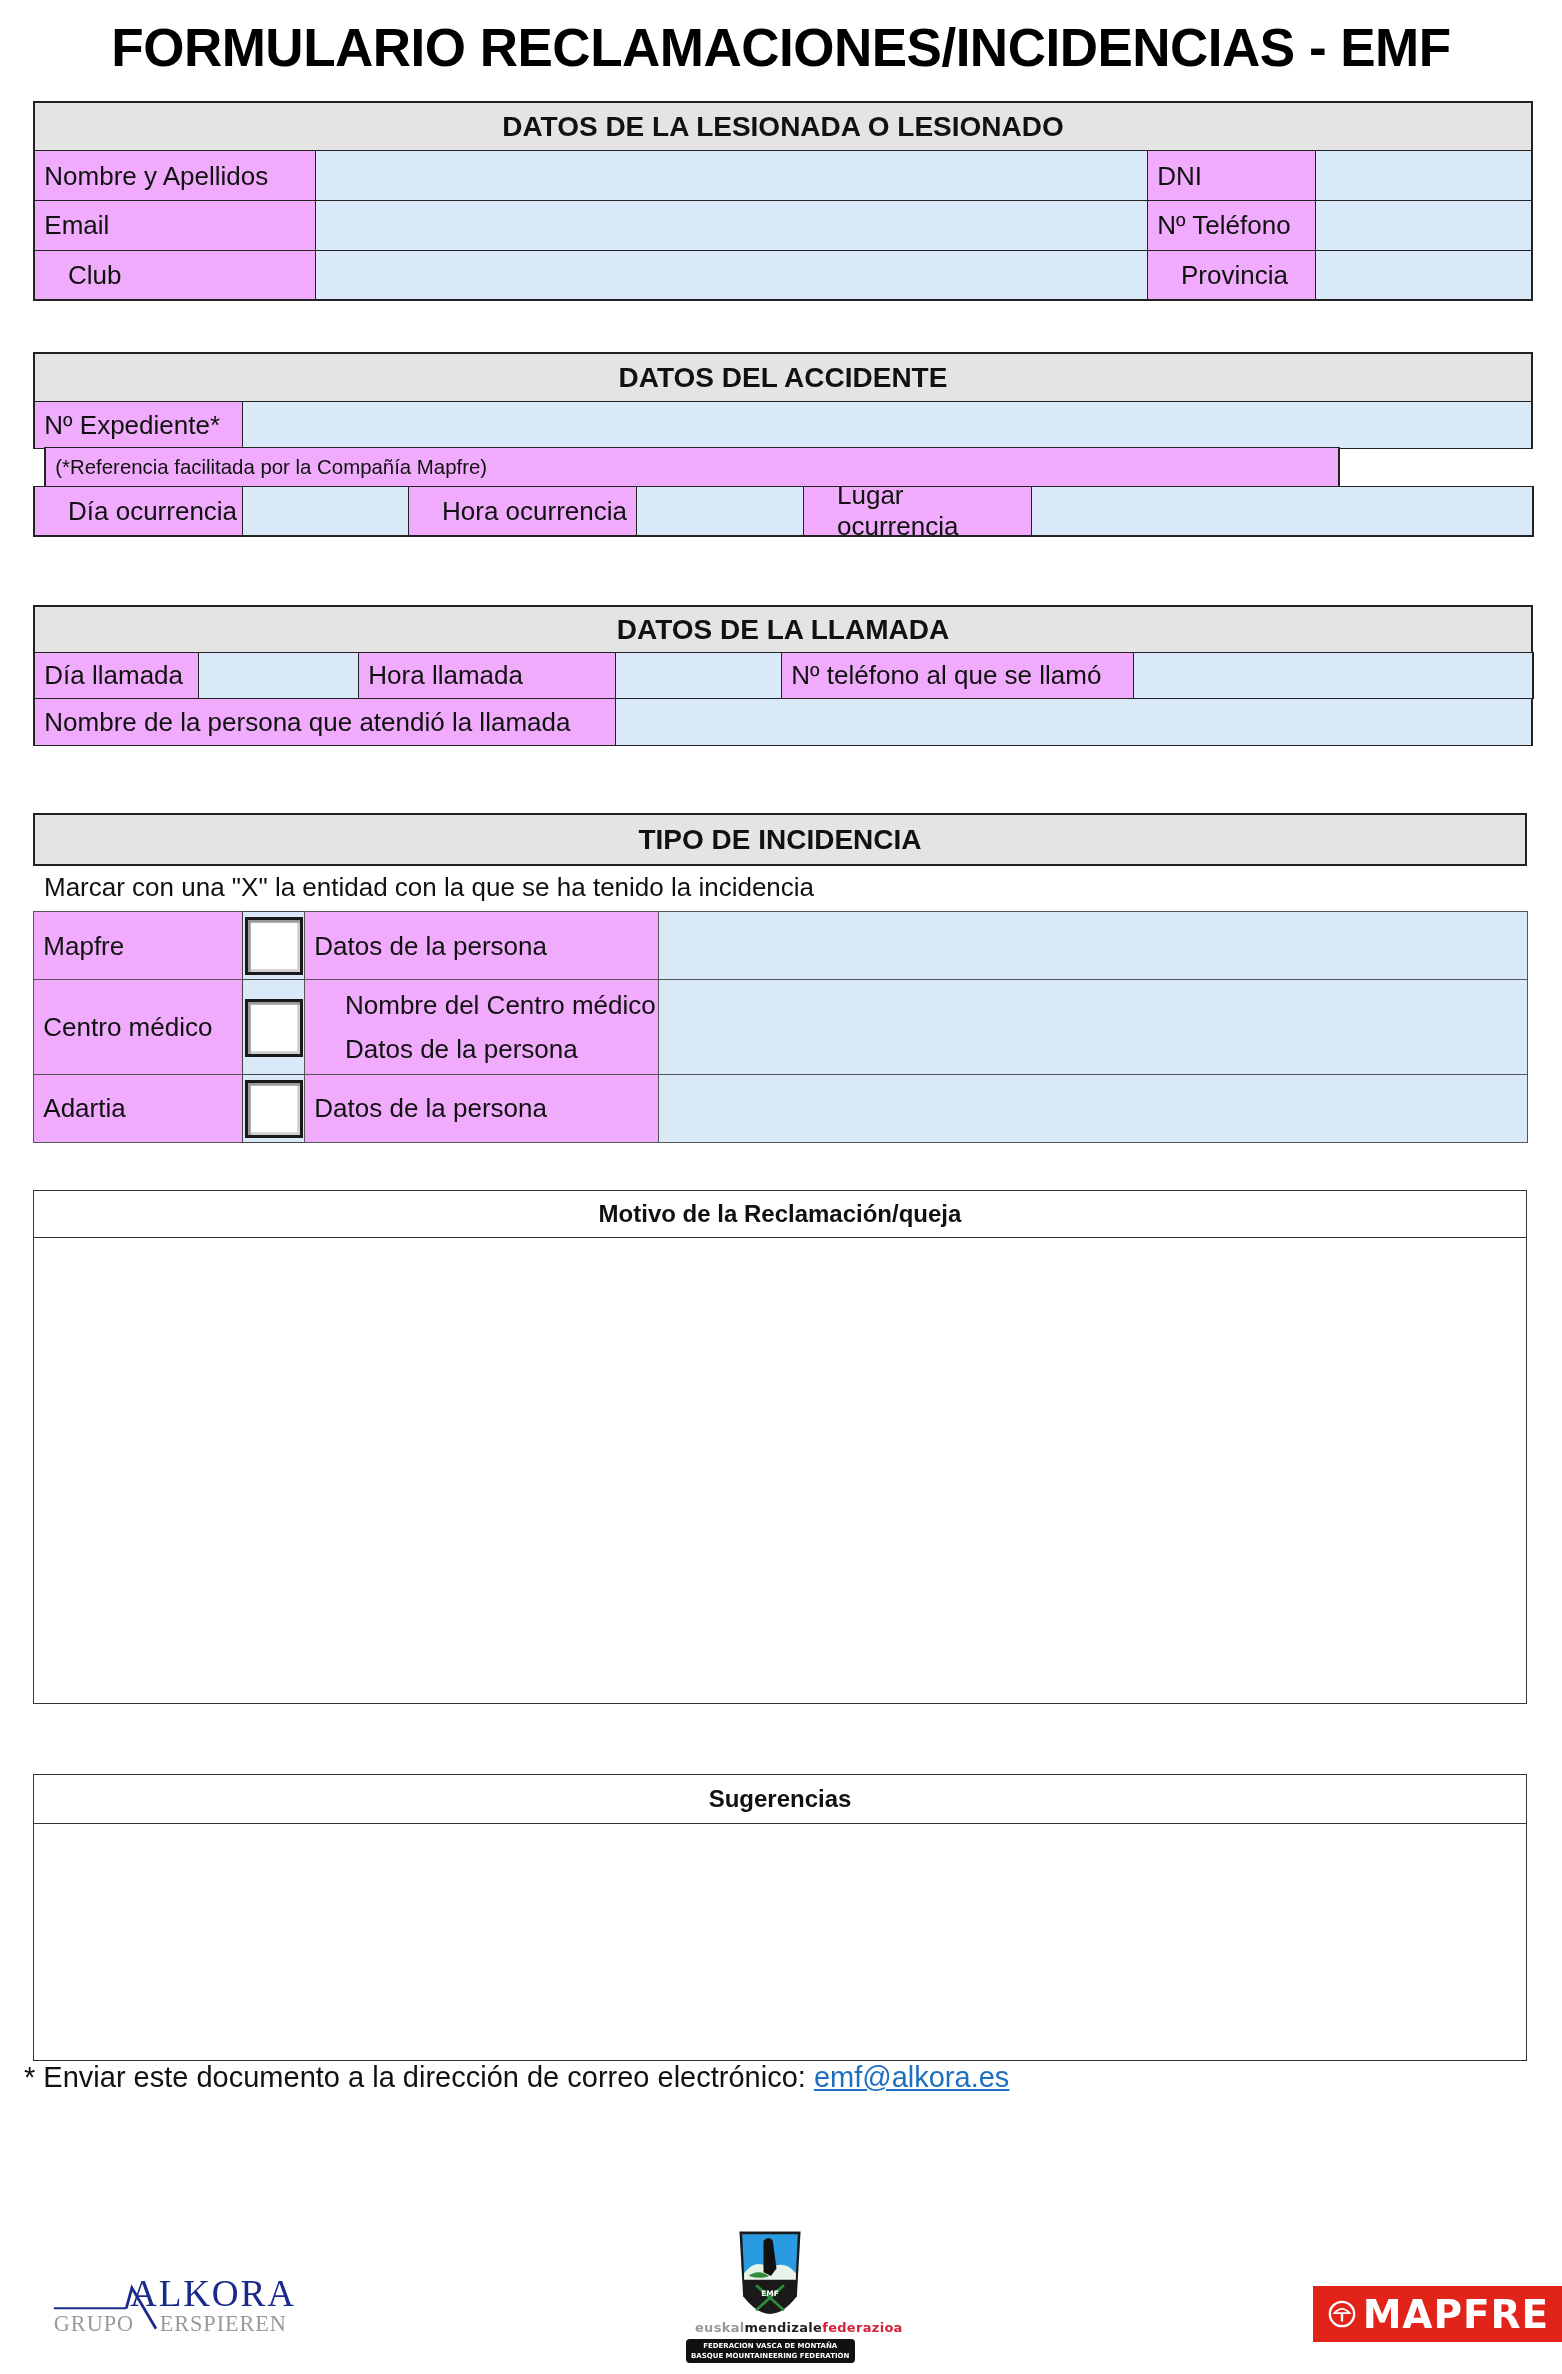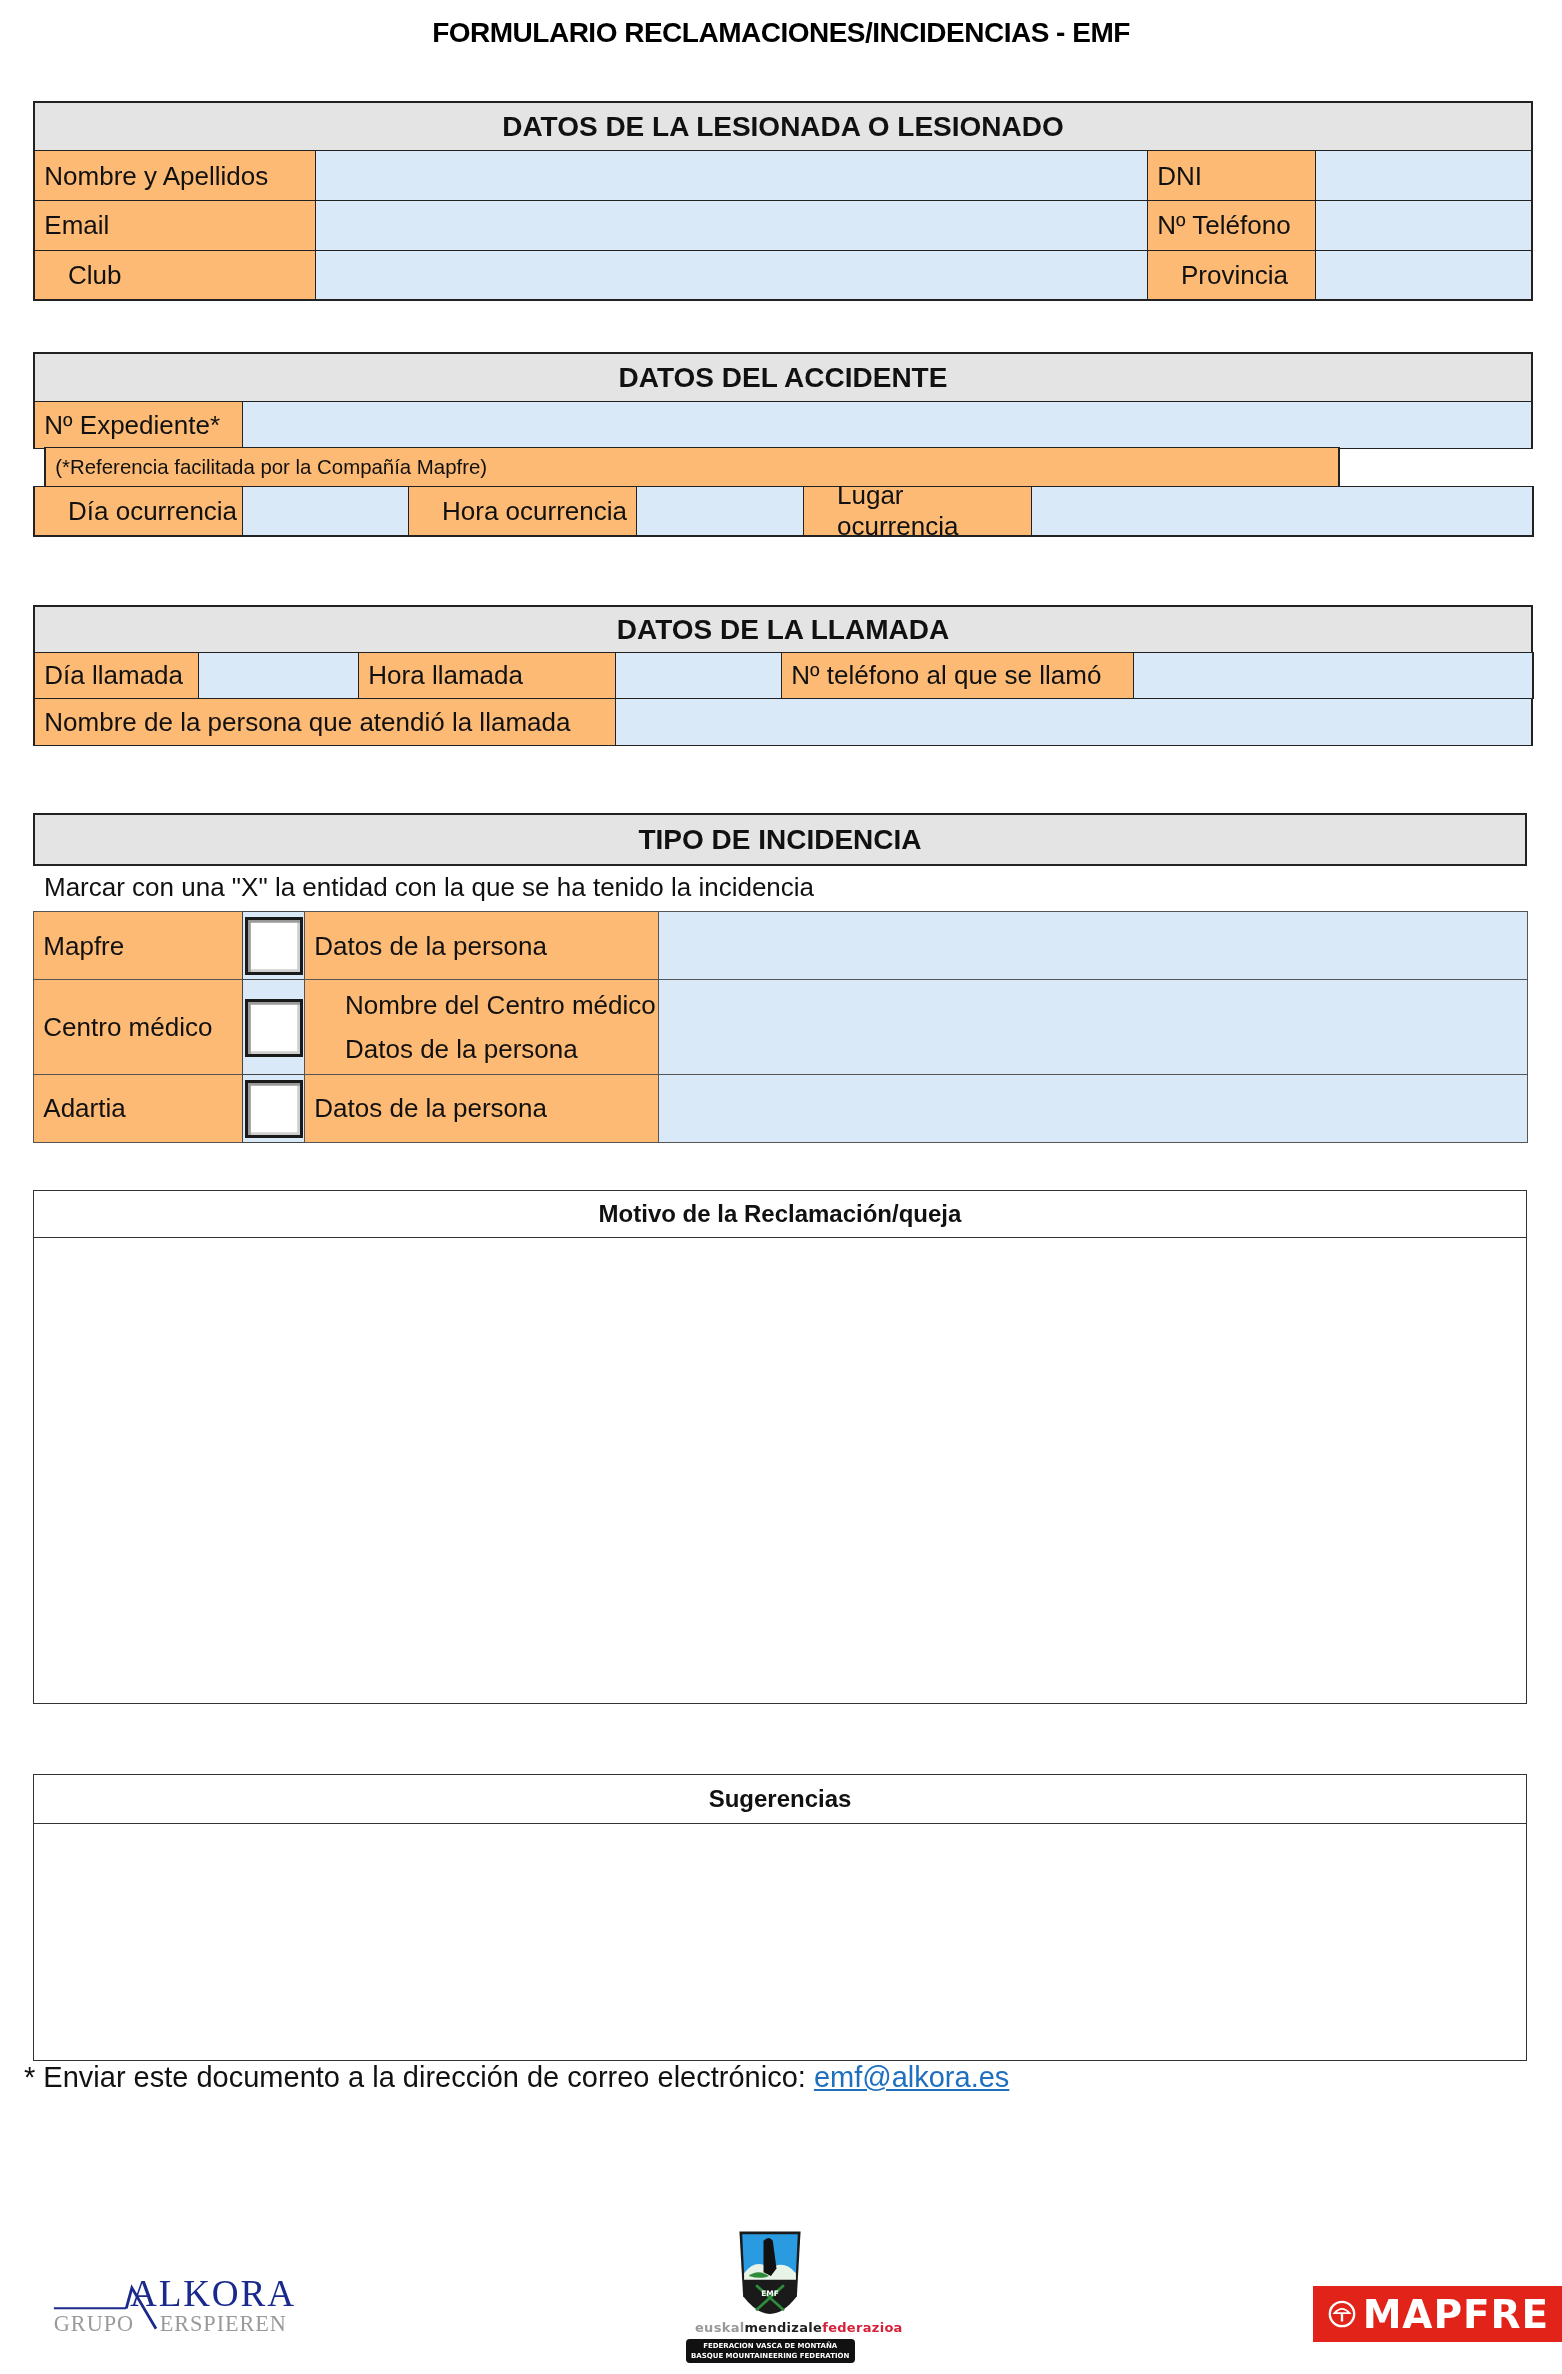--- a/index.html
+++ b/index.html
@@ -1,24 +1,24 @@
 <!DOCTYPE html>
 <html style="font-size:15px"><head>
 <meta charset="utf-8">
 <style>
   html, body { margin: 0; padding: 0; background: #ffffff; }
   body { width: 1562px; height: 2375px; position: relative; overflow: hidden;
          font-family: "Liberation Sans", "DejaVu Sans", sans-serif; color: #111; }
   .abs { position: absolute; box-sizing: border-box; }
-  .title { left: 0; width: 1562px; top: 16.7px; text-align: center; font-size: 28px; font-weight: bold;
+  .title { left: 0; width: 1562px; top: 16.7px; text-align: center; font-size: 53px; font-weight: bold;
            letter-spacing: -0.5px; color: #000; }
   .sec-header { background: #e4e4e4; border: 2.8px solid #222; text-align: center; font-weight: bold;
                 font-size: 28px; display: flex; align-items: center; justify-content: center; color: #111; }
   .cell { border: 1.9px solid #222; display: flex; align-items: center; padding-left: 9.3px; font-size: 26px; color: #111; }
-  .lbl { background: #fdba74; }
+  .lbl { background: #f0abfc; }
   .val { background: #dae9f7; }
   .thick-l { border-left-width: 2.8px; }
   .thick-r { border-right-width: 2.8px; }
   .thick-b { border-bottom-width: 2.8px; padding-left: 33px; }
   .note { font-size: 20.4px; }
   .instr { font-size: 26px; color: #111; }
   .check-col { background: #dae9f7; border: 1.9px solid #444; }
   .checkbox { width: 52px; height: 52px; border: 3.7px solid #1a1a1a; background: #fff;
               box-shadow: inset 2.8px 2.8px 0 #9a9a9a, inset -2.8px -2.8px 0 #cfcfcf; cursor: pointer; }
   .tipo-cell { border: 1.9px solid #555; display: flex; align-items: center; padding-left: 9.3px; font-size: 26px; }

